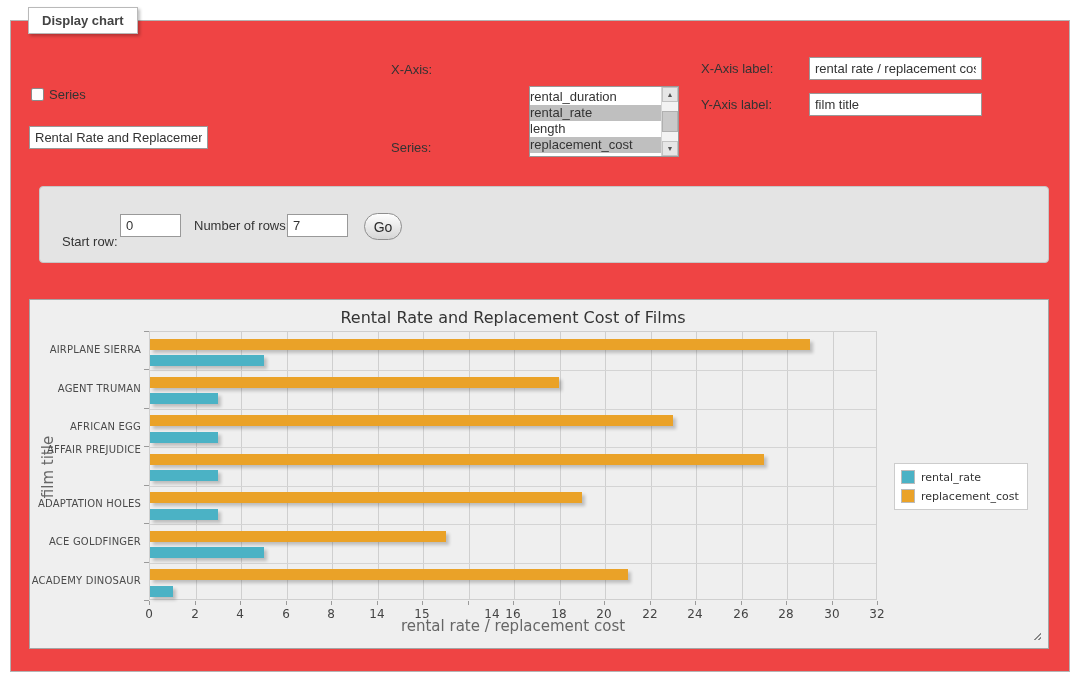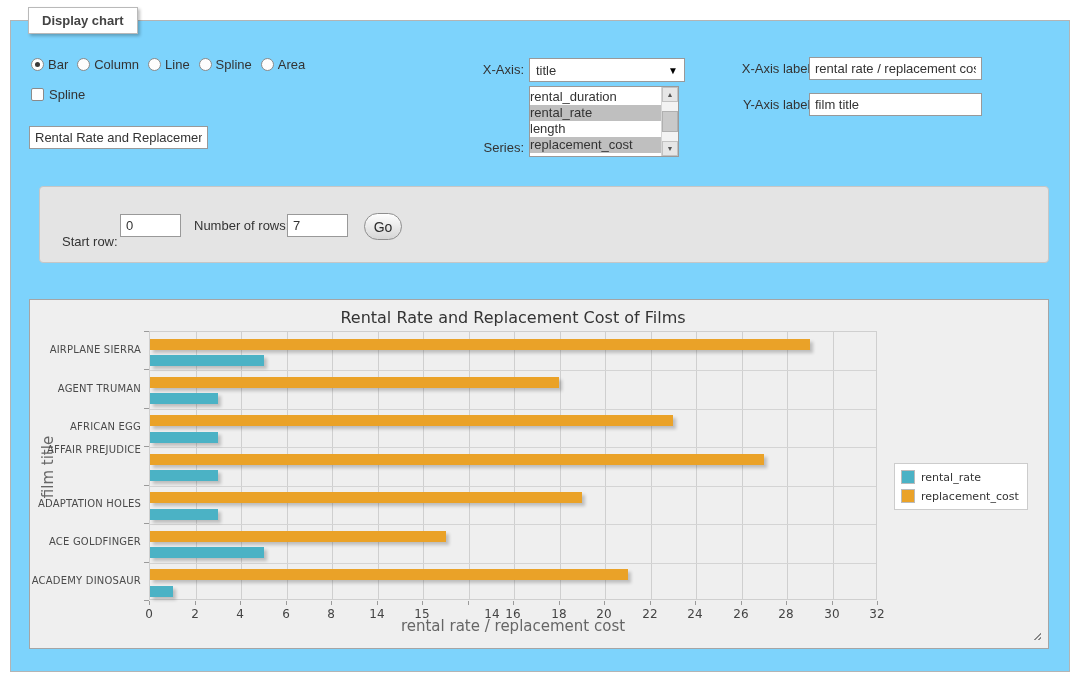--- a/index.html
+++ b/index.html
@@ -2,40 +2,40 @@
 <html><head>
 <meta charset="utf-8">
 <style>
   * { box-sizing: border-box; margin: 0; padding: 0; }
   html,body { width:1081px; height:681px; background:#fff; overflow:hidden;
     font-family:"Liberation Sans", sans-serif; font-size:13px; color:#333; }
   .abs { position:absolute; }
 
   
   .frame { position:absolute; left:10px; top:20px; width:1060px; height:652px;
-    border:1px solid #b4b4b4; background:#7dd3fc; }
+    border:1px solid #b4b4b4; background:#ef4444; }
   .frame-legend { position:absolute; left:17px; top:-14px; padding:5px 13px;
     background:#fff; border:1px solid #b9b9b9; box-shadow:2px 2px 3px rgba(0,0,0,.25);
     font-weight:bold; color:#444; font-size:13px; }
 
   
   .radio-row { position:absolute; left:20px; top:36px; display:flex; gap:9px; align-items:center; }
   .radio-item { display:flex; align-items:center; gap:4px; cursor:default; }
   .radio-glyph { width:13px; height:13px; border:1px solid #8a8a8a; border-radius:50%;
     background:#fdfdfd; position:relative; }
   .radio-glyph.checked::after { content:''; position:absolute; left:3px; top:3px;
     width:5px; height:5px; border-radius:50%; background:#3a3a3a; }
   .stacked-row { position:absolute; left:20px; top:66px; display:flex; gap:5px; align-items:center; }
   .checkbox-glyph { width:13px; height:13px; border:1px solid #8a8a8a; border-radius:2px; background:#fdfdfd; }
 
   
   .txt { border:1px solid #999; background:#fff; color:#333; font-family:"Liberation Sans",sans-serif;
     font-size:13px; padding:3px 5px; height:23px; }
   .lbl { color:#333; }
-  .r { text-align:right; }
+  .r { text-align:left; }
   .select-box { position:absolute; left:518px; top:37px; width:156px; height:24px;
     border:1px solid #999; background:#fff; display:flex; align-items:center; padding:0 6px; }
   .select-box .val { flex:1; }
   .select-arrow { font-size:10px; color:#000; }
 
   .listbox { position:absolute; left:518px; top:65px; width:150px; height:71px;
     border:1px solid #999; background:#fff; display:flex; }
   .opts { flex:1; overflow:hidden; padding-top:2px; }
   .opt { height:16px; line-height:16px; padding-left:0; white-space:nowrap; }
   .opt.sel { background:#bfbfbf; }
@@ -81,55 +81,29 @@
   .resize-grip { position:absolute; right:7px; bottom:8px; width:10px; height:10px;
     background:repeating-linear-gradient(135deg,#888 0 1px,transparent 1px 3px);
     clip-path:polygon(100% 0,100% 100%,0 100%); cursor:se-resize; }
 </style>
 </head>
 <body>
 
 <div class="frame">
   <div class="frame-legend">Display chart</div>
 
-  <div class="radio-row" id="radio-row">
-      <div class="radio-item">
-        <div class="radio-glyph checked"></div>
-        <div>Bar</div>
-      </div>
-      <div class="radio-item">
-        <div class="radio-glyph"></div>
-        <div>Column</div>
-      </div>
-      <div class="radio-item">
-        <div class="radio-glyph"></div>
-        <div>Line</div>
-      </div>
-      <div class="radio-item">
-        <div class="radio-glyph"></div>
-        <div>Spline</div>
-      </div>
-      <div class="radio-item">
-        <div class="radio-glyph"></div>
-        <div>Area</div>
-      </div>
-    </div>
 
   <label class="stacked-row">
     <span class="checkbox-glyph"></span>
-    <span>Spline</span>
+    <span>Series</span>
   </label>
 
   <input class="txt abs" style="left: 18px; top: 105px; width: 179px;" value="Rental Rate and Replacement Cost of Films">
 
   <div class="lbl r abs" style="left:380px; top:37px; width:133px; line-height:24px;">X-Axis:</div>
-  <div class="select-box">
-    <span class="val">title</span>
-    <span class="select-arrow">▼</span>
-  </div>
 
   <div class="lbl r abs" style="left:380px; top:119px; width:133px; line-height:16px;">Series:</div>
   <div class="listbox">
     <div class="opts" id="series-opts">
         <div class="opt">rental_duration</div>
         <div class="opt sel">rental_rate</div>
         <div class="opt">length</div>
         <div class="opt sel">replacement_cost</div>
       </div>
     <div class="sbar">

